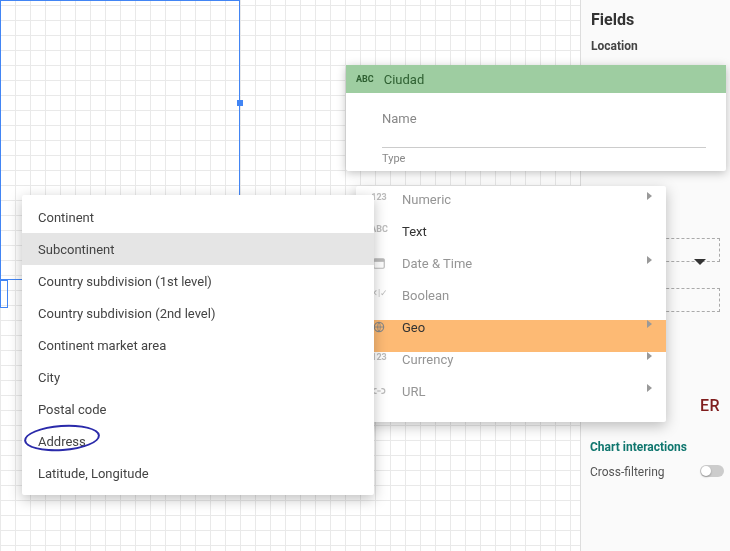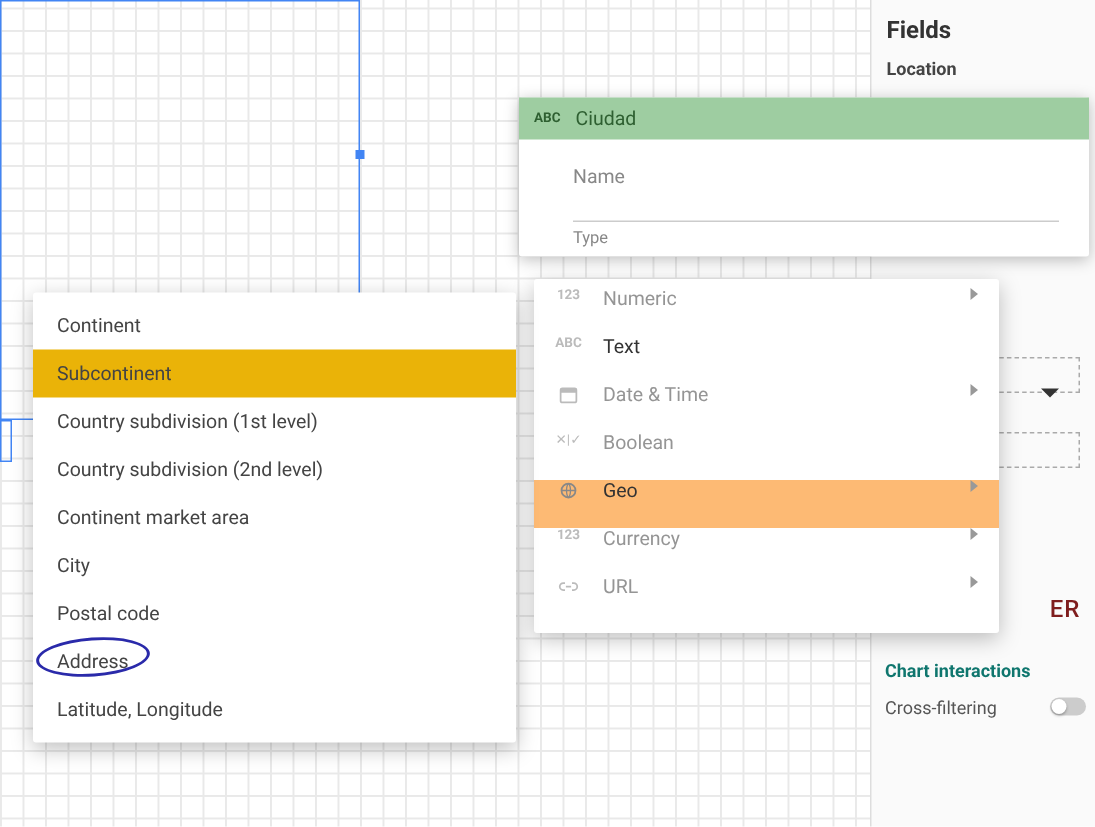--- a/index.html
+++ b/index.html
@@ -63,29 +63,29 @@
     font-size: 13px; color: #959595; cursor: pointer; gap: 14px;
   }
   .type-item.active { background:#fdba74; color:#666; }
   .type-item .lbl { flex:1; }
   .ti-icon { width:18px; text-align:center; font-size:11px; color:#bbb; display:flex; justify-content:center;}
   .type-item.dark { color:#333; }
   .chev-r { width:0;height:0;border-top:4px solid transparent;border-bottom:4px solid transparent;border-left:5px solid #999; }
 
   
   .geo-menu {
-    position: absolute; left: 22px; top: 195px; width: 322px;
+    position: absolute; left: 22px; top: 195px; width: 352px;
     background: #fff; box-shadow: 0 4px 14px rgba(0,0,0,.25); border-radius: 2px;
     padding: 6px 0;
   }
   .geo-item {
     height: 32px; display:flex; align-items:center; padding: 0 16px;
     font-size: 13px; color: #444; cursor:pointer;
   }
-  .geo-item.hover { background:#eab308; }
+  .geo-item.hover { background:#e5e5e5; }
 
   
   .ink-circle {
     position:absolute; left: 24px; top: 425px; width: 76px; height: 26px;
     border: 2px solid #2a2aaa; border-radius: 50%;
     transform: rotate(-4deg);
     pointer-events:none;
   }
 
   svg.icon { width:14px; height:14px; }

